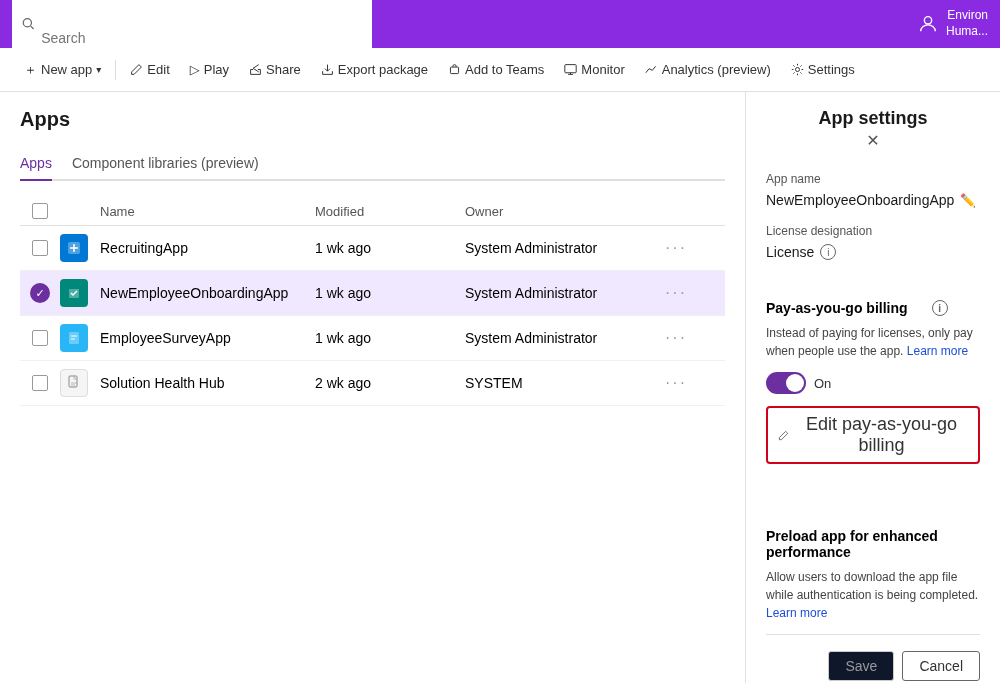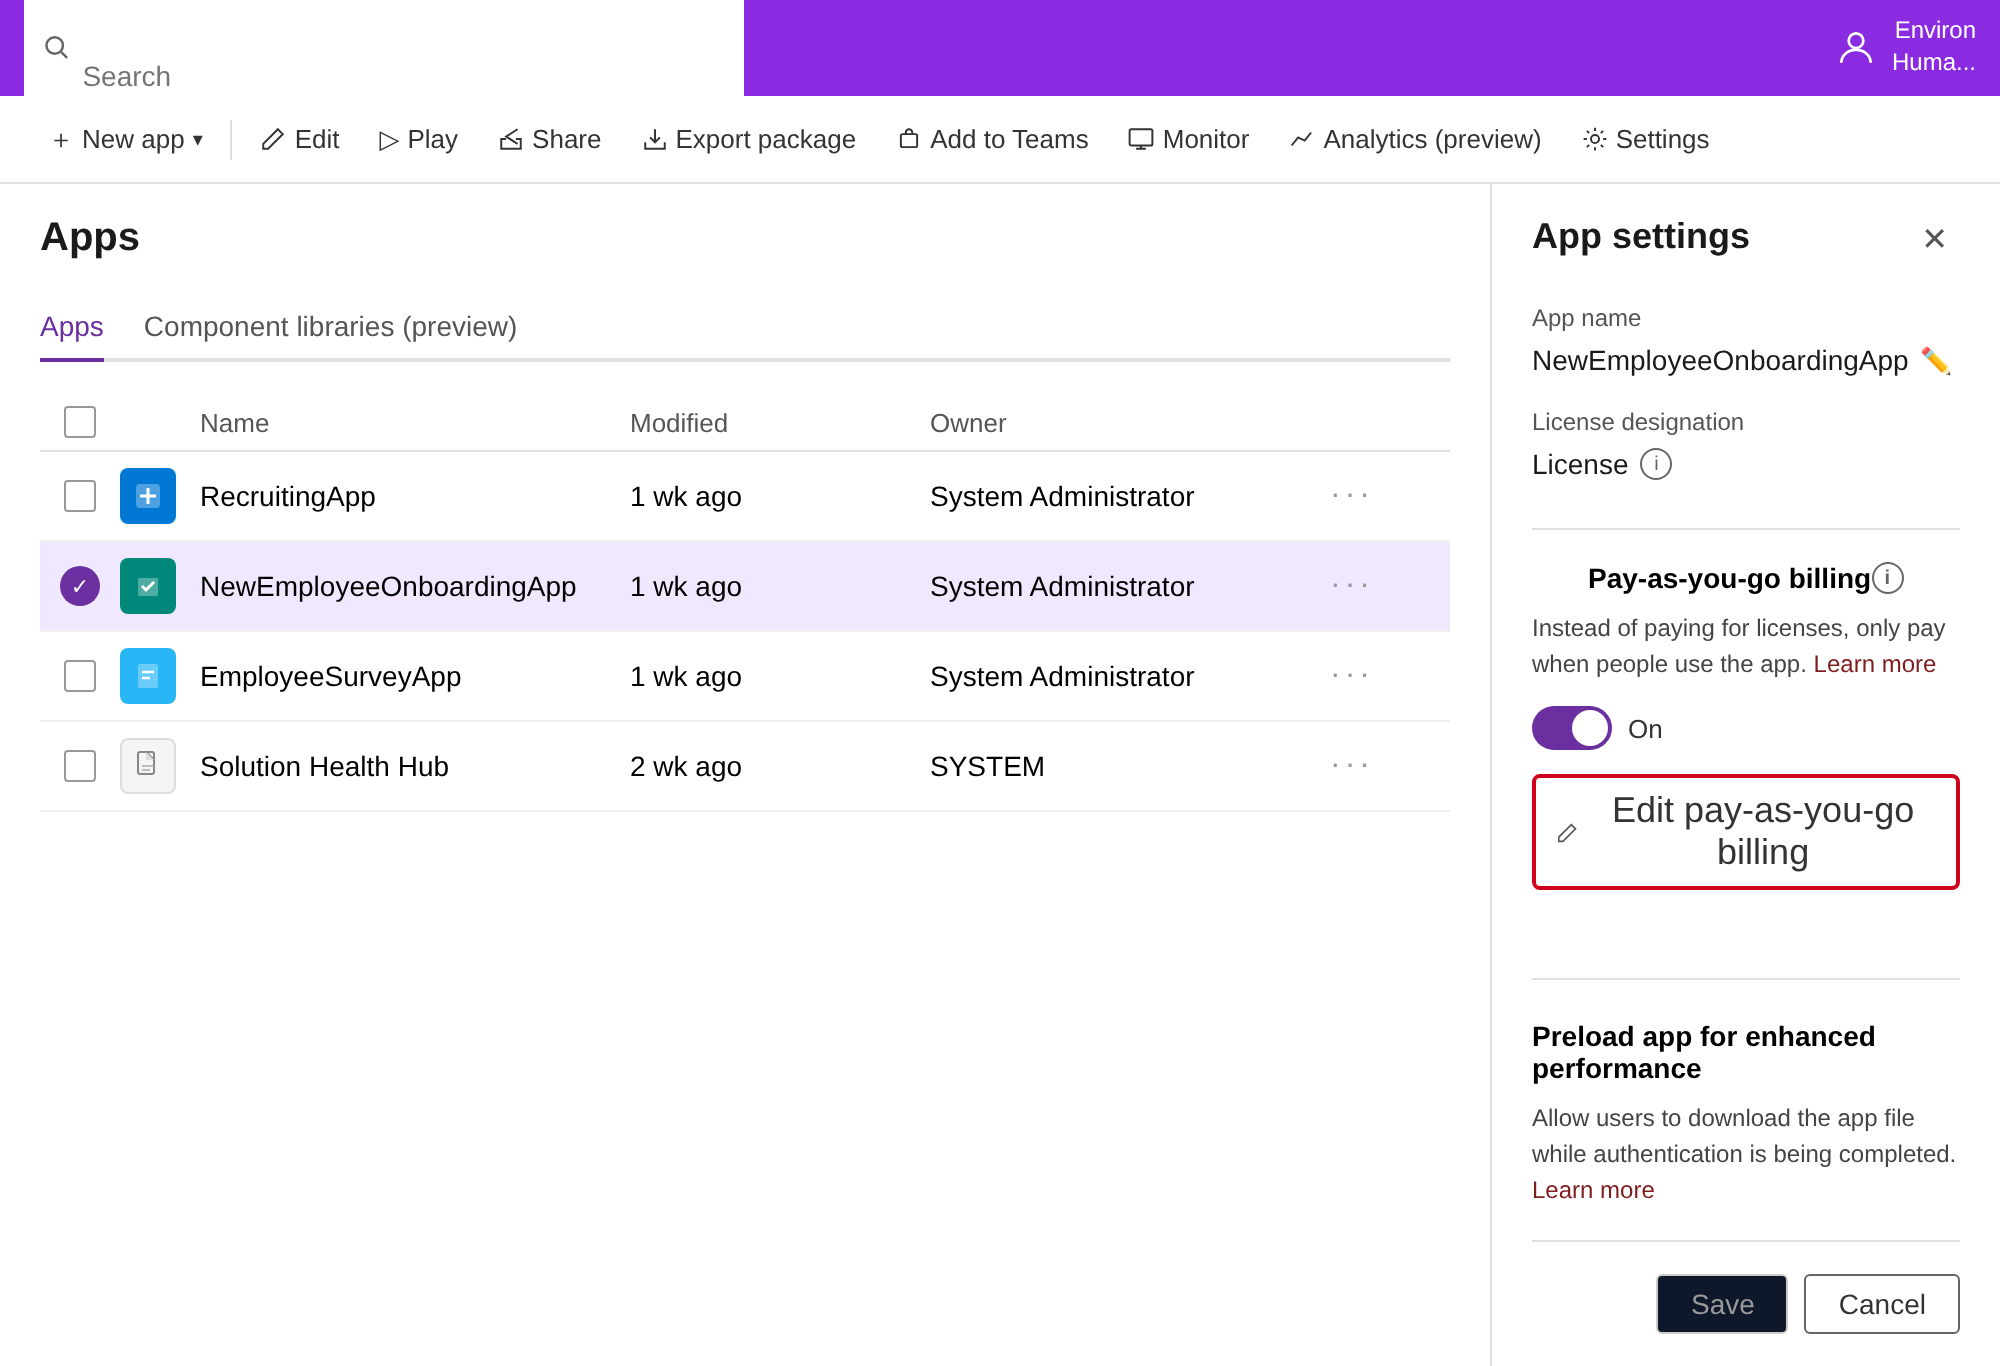--- a/index.html
+++ b/index.html
@@ -158,22 +158,24 @@
       width: 255px;
       background: white;
       border-left: 1px solid #e0e0e0;
       padding: 16px 20px;
       display: flex;
       flex-direction: column;
       overflow-y: auto;
     }
     .panel-header {
       display: flex;
+      align-items: center;
       justify-content: space-between;
       margin-bottom: 20px;
+      flex-direction: column;
     }
     .panel-title {
       font-size: 18px;
       font-weight: 600;
       color: #1a1a1a;
     }
     .close-btn {
       background: none;
       border: none;
       cursor: pointer;
@@ -193,45 +195,44 @@
       display: flex;
       align-items: center;
       gap: 6px;
       margin-bottom: 16px;
     }
     .edit-icon-small { color: #666; cursor: pointer; font-size: 13px; }
     .divider { height: 1px; background: #e0e0e0; margin: 8px 0 16px; }
     .billing-header {
       display: flex;
       align-items: center;
-      gap: 0;
+      gap: 24px;
       font-weight: 600;
       font-size: 14px;
       margin-bottom: 8px;
-      margin-left: 28px;
     }
     .info-icon {
       width: 16px;
       height: 16px;
       border: 1px solid #666;
       border-radius: 50%;
       display: inline-flex;
       align-items: center;
       justify-content: center;
       font-size: 10px;
       color: #666;
       cursor: pointer;
     }
     .billing-desc {
       font-size: 12px;
       color: #444;
       margin-bottom: 12px;
       line-height: 1.5;
     }
-    .learn-more { color: #7f1d1d; text-decoration: none; margin-top: 12px; }
+    .learn-more { color: #1d4ed8; text-decoration: none; margin-top: 12px; }
     .toggle-row {
       display: flex;
       align-items: center;
       gap: 8px;
       margin-bottom: 12px;
     }
     .toggle {
       width: 40px;
       height: 22px;
       border-radius: 11px;

